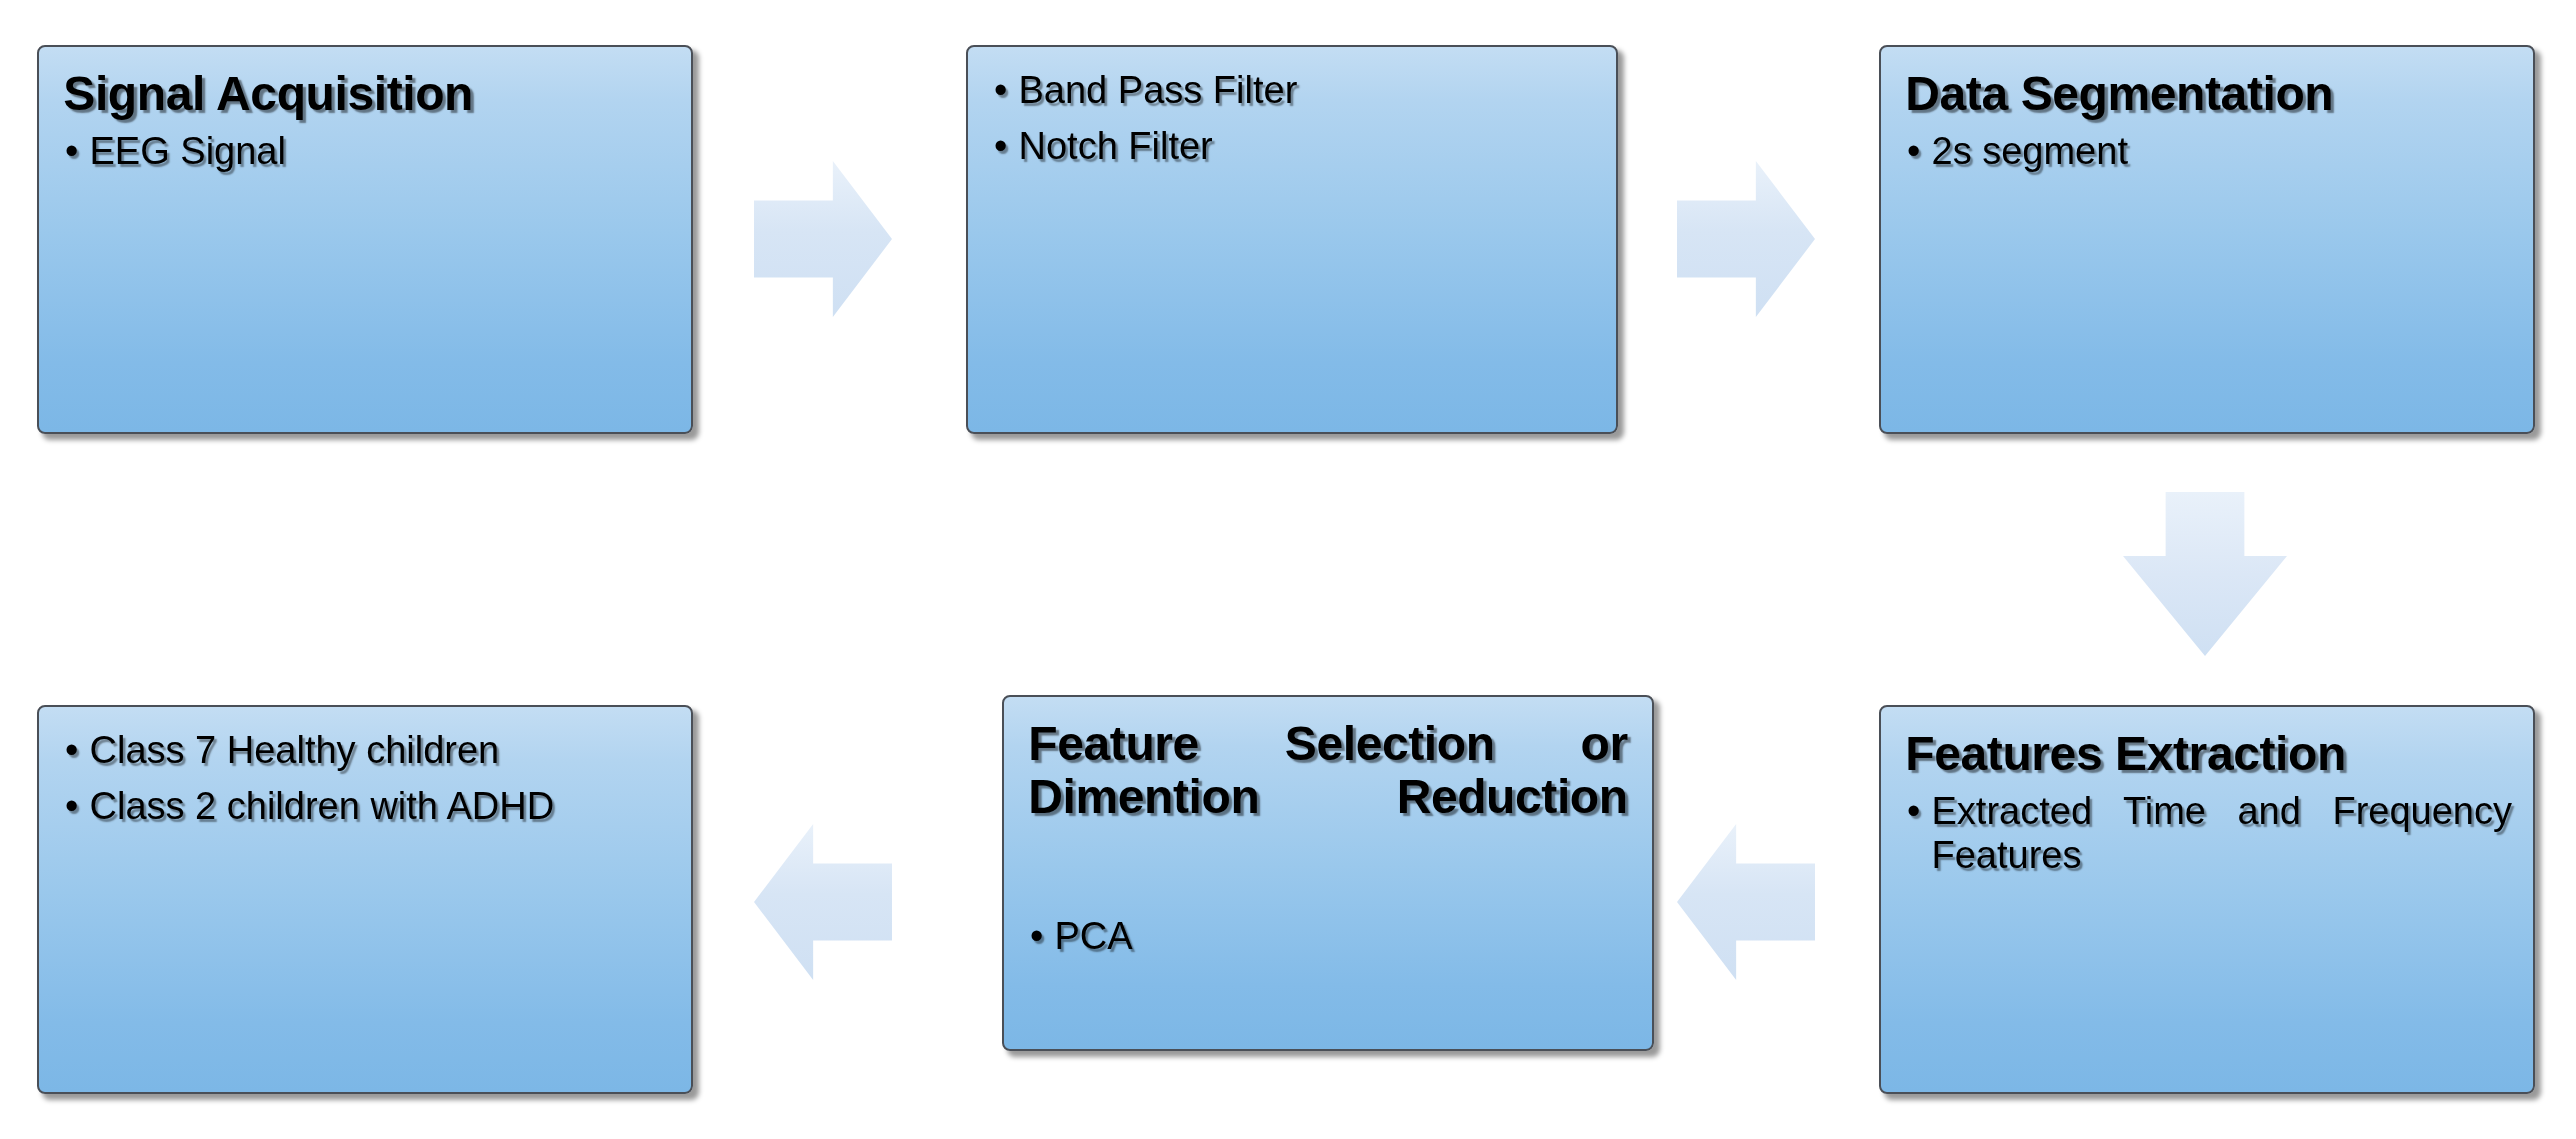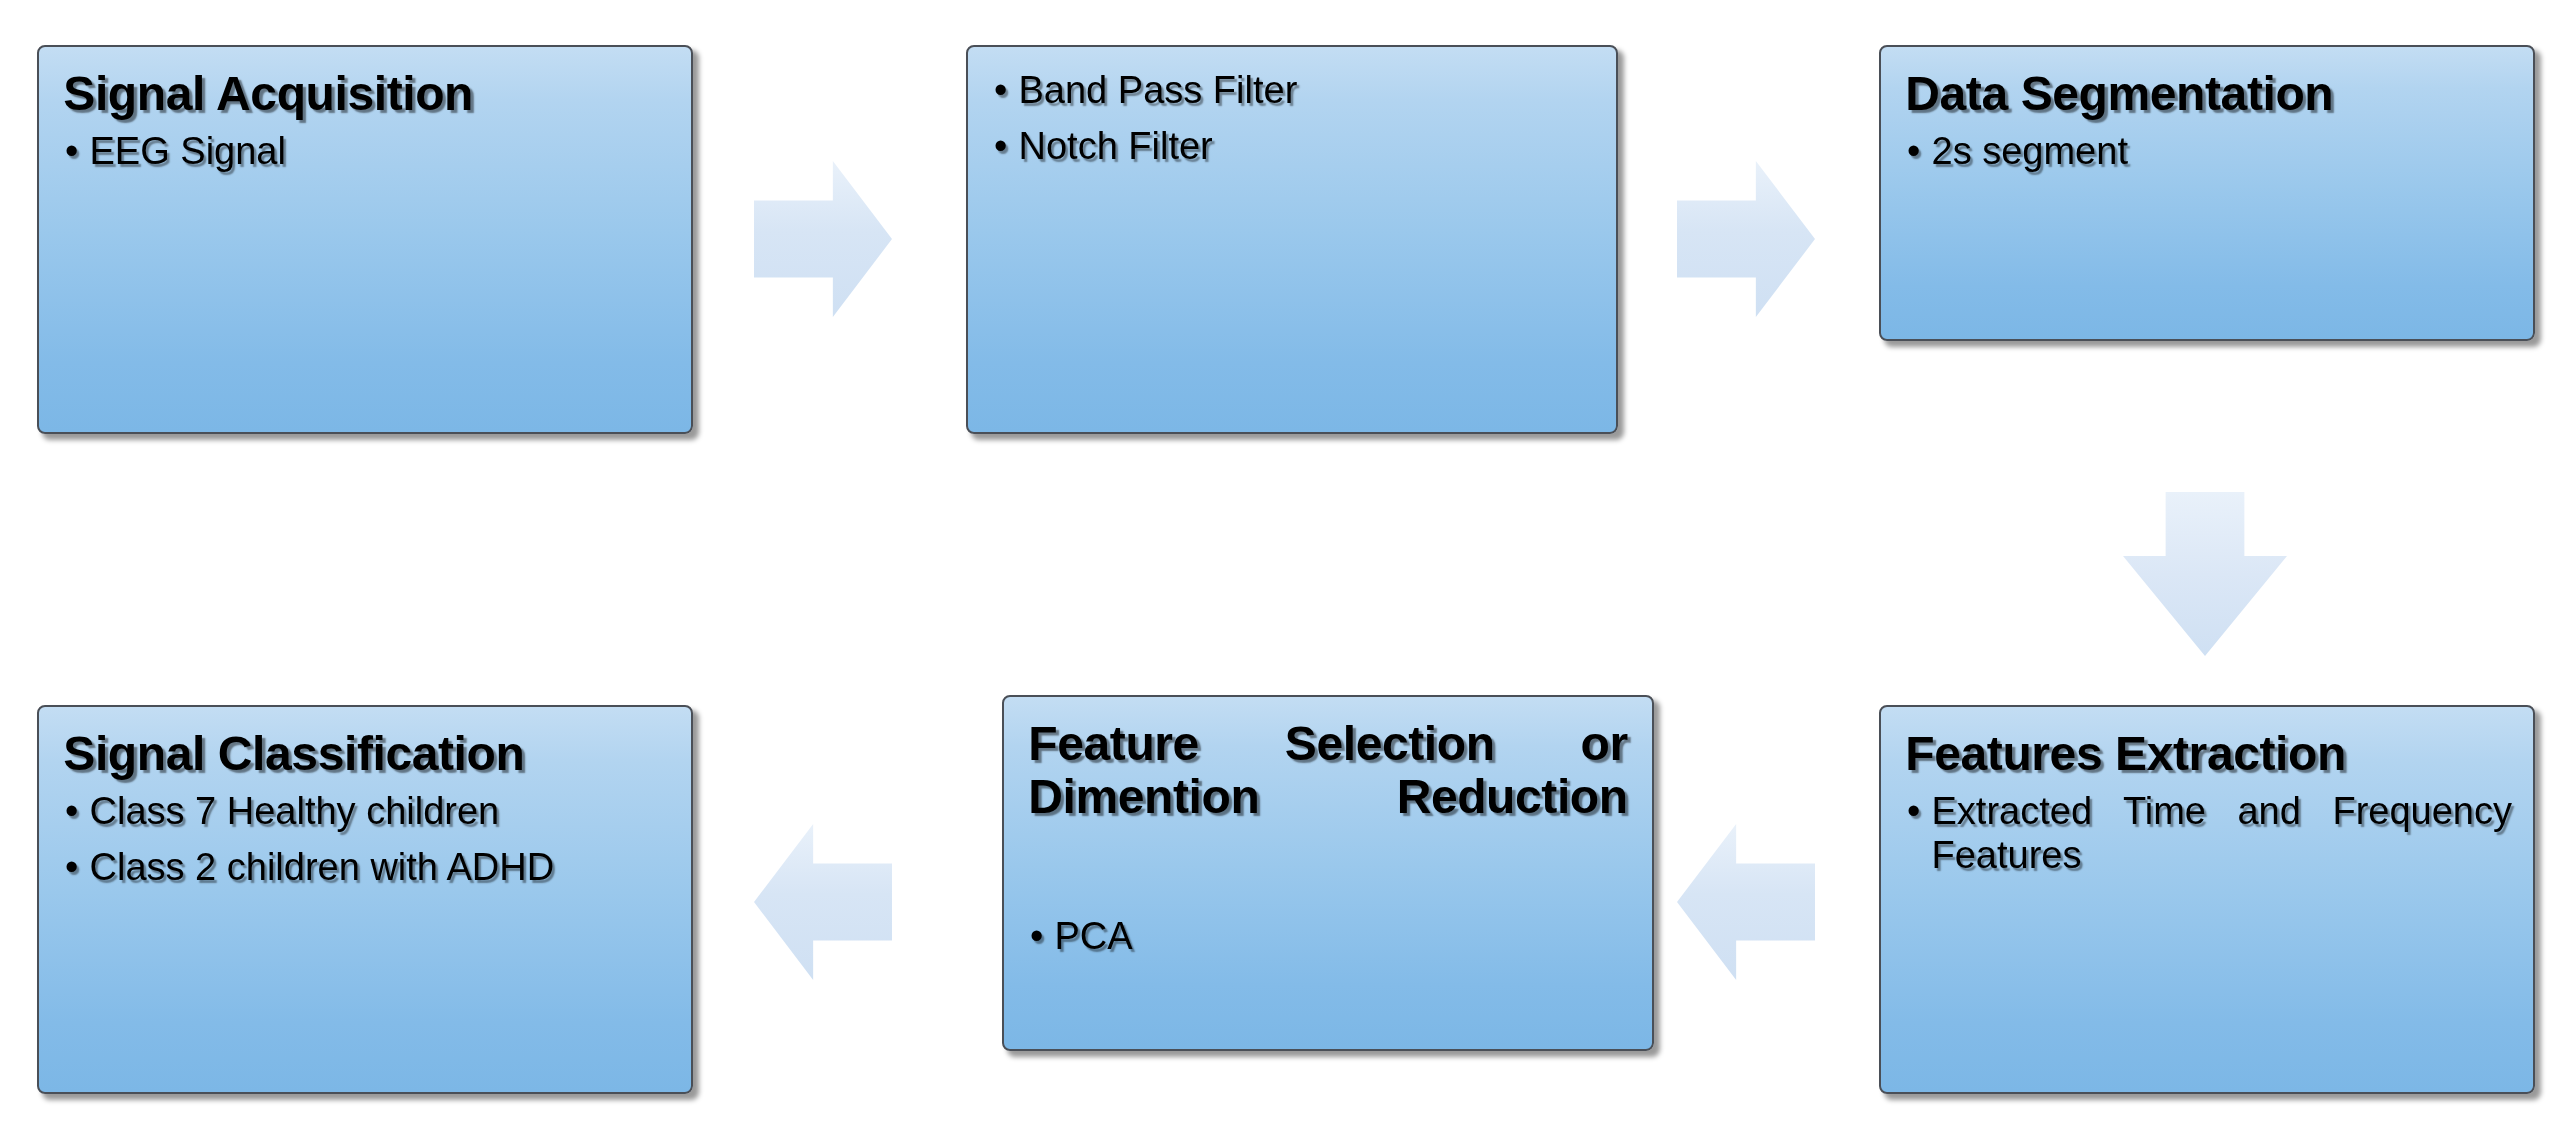--- a/index.html
+++ b/index.html
@@ -133,21 +133,21 @@
         <linearGradient id="gradRight2" x1="0" y1="0" x2="0" y2="1">
           <stop offset="0%" stop-color="#e9f1fa"></stop>
           <stop offset="45%" stop-color="#d7e5f5"></stop>
           <stop offset="100%" stop-color="#cfe0f3"></stop>
         </linearGradient>
       </defs>
       <polygon points="0,48 96,48 96,0 168,95 96,190 96,142 0,142" fill="url(#gradRight2)"></polygon>
     </svg>
   </div>
 
-  <div class="node" style="left:1879px; top:45px; width:656px; height:296px;">
+  <div class="node" style="left:1879px; top:45px; width:656px; height:389px;">
     <div class="node-title">Data Segmentation</div>
     <ul class="bullets">
       <li>
         <span class="bullet-dot">•</span><span>2s segment</span>
       </li>
     </ul>
   </div>
 
   <div class="arrow" style="left:2123px; top:492px; width:164px; height:164px;">
     <svg viewBox="0 0 200 200" preserveAspectRatio="none" aria-hidden="true">
@@ -156,21 +156,20 @@
           <stop offset="0%" stop-color="#e9f1fa"></stop>
           <stop offset="50%" stop-color="#dbe7f6"></stop>
           <stop offset="100%" stop-color="#cfe0f3"></stop>
         </linearGradient>
       </defs>
       <polygon points="52,0 148,0 148,78 200,78 100,200 0,78 52,78" fill="url(#gradDown)"></polygon>
     </svg>
   </div>
 
   <div class="node" style="left:37px; top:705px; width:656px; height:389px;">
-    <div class="node-title">Signal Classification</div>
     <ul class="bullets">
       <li>
         <span class="bullet-dot">•</span><span>Class 7 Healthy children</span>
       </li>
       <li class="justify">
         <span class="bullet-dot">•</span><span>Class 2 children with ADHD</span>
       </li>
     </ul>
   </div>
 

